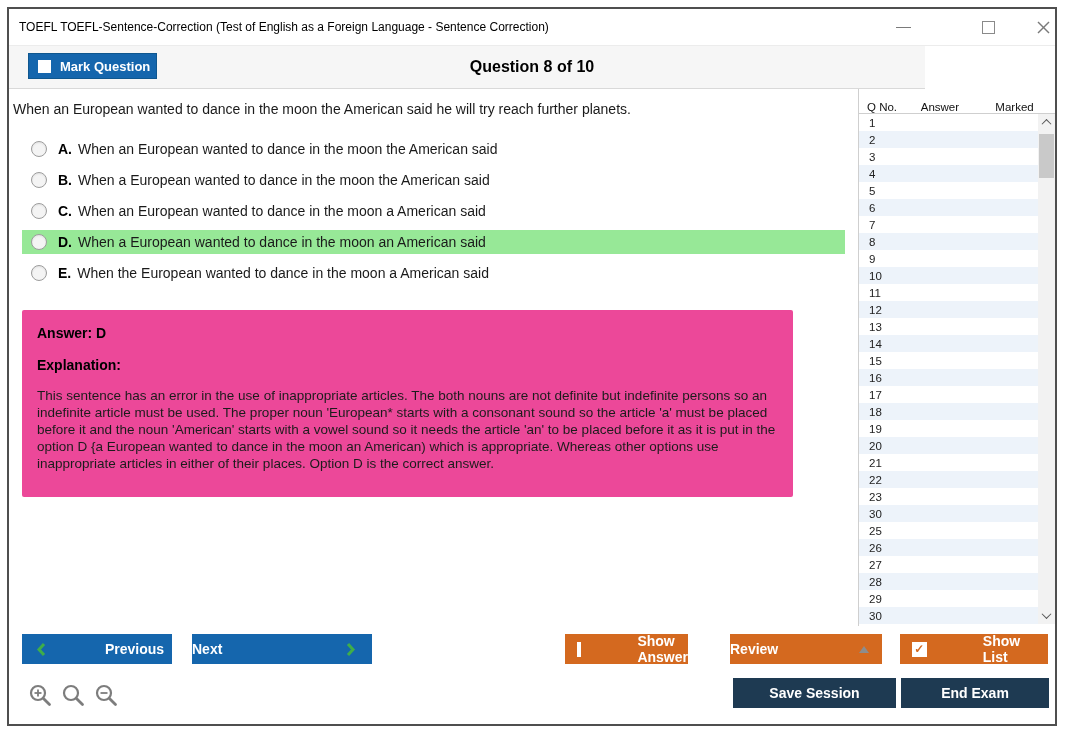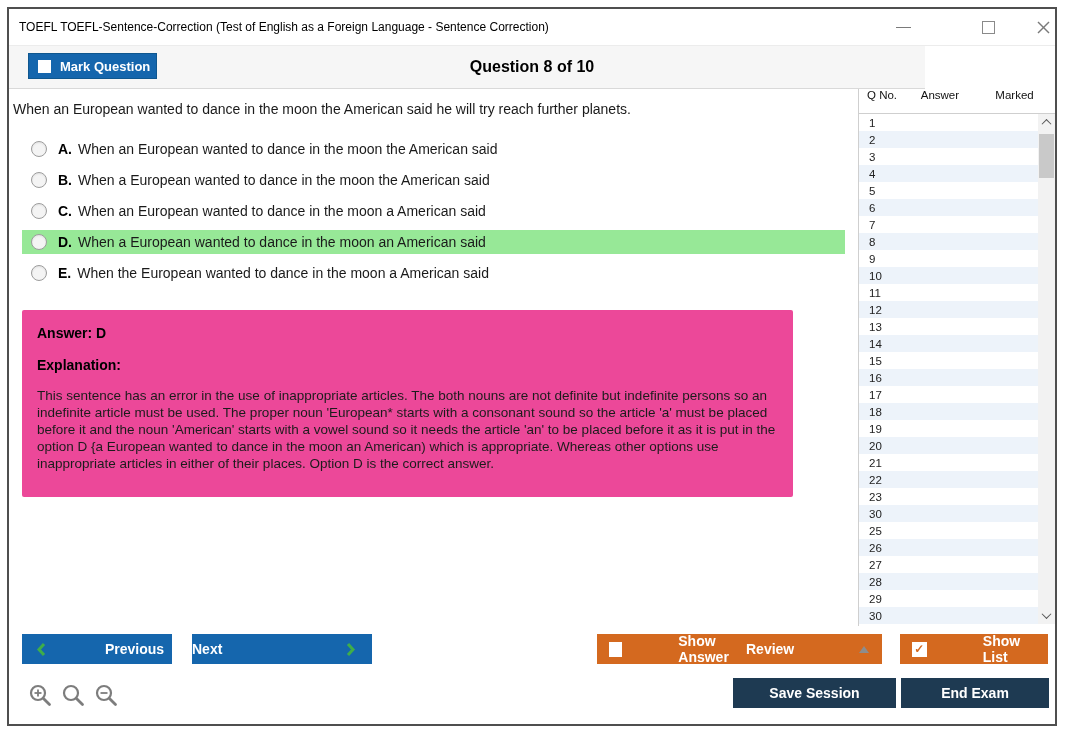--- a/index.html
+++ b/index.html
@@ -51,21 +51,21 @@
 
   .answer-box { position:absolute; left:13px; top:221px; width:771px; height:187px;
                 background:#ec4899; padding:15px 15px 0 15px; border-radius:2px; }
   .ans-line { font-size:14px; font-weight:bold; color:#000; margin-bottom:16px; }
   .expl-label { font-size:14px; font-weight:bold; color:#000; margin-bottom:14px; }
   .expl-text { font-size:13.5px; line-height:17px; color:#1c1c1c; }
 
   
   .sidebar { position:absolute; left:849px; top:80px; width:197px; height:537px;
              border-left:1px solid #cfcfcf; background:#fff; }
-  .list-header { display:flex; align-items:flex-start; height:25px;
+  .list-header { display:flex; align-items:flex-end; height:25px;
                  border-bottom:1px solid #cfcfcf; font-size:11.5px; color:#111; }
   .h-qno { width:62px; padding-left:8px; }
   .h-answer { width:75px; }
   .h-marked { width:60px; }
   .list-body { position:absolute; left:0; top:25px; width:180px; height:510px;
                overflow:hidden; }
   .qrow { height:17px; display:flex; align-items:center; font-size:11.5px;
           color:#222; cursor:pointer; }
   .qrow:nth-child(even) { background:#edf3fa; }
   .qrow .qno { width:52px; padding-left:10px; }
@@ -90,22 +90,22 @@
   .fbtn { position:absolute; height:30px; display:flex; align-items:center;
           color:#fff; font-size:14px; font-weight:bold; cursor:pointer;gap:46px; }
   .blue { background:#1566ad; }
   .orange { background:#d4691f; }
   .navy { background:#1e3a52; }
   .btn-previous { left:13px; top:8px; width:150px; padding-left:14px; }
   .btn-previous .txt { margin-left:13px; }
   .btn-next { left:183px; top:8px; width:180px; justify-content:space-between;
               padding-right:16px; }
   .btn-next .txt { margin-right:13px; }
-  .btn-show-answer { left:588px; top:8px; width:162px; padding-left:12px; }
-  .btn-review { left:721px; top:8px; width:152px; padding-left:16px; }
+  .btn-show-answer { left:556px; top:8px; width:123px; padding-left:12px; }
+  .btn-review { left:721px; top:8px; width:152px; padding-left:0; }
   .btn-show-list { left:891px; top:8px; width:148px; padding-left:12px; }
   .btn-save { left:724px; top:52px; width:163px; justify-content:center; }
   .btn-end { left:892px; top:52px; width:148px; justify-content:center; }
   .fcb { width:15px; height:15px; background:#fff; margin-right:10px;
          display:flex; align-items:center; justify-content:center;
          font-size:12px; font-weight:bold; color:#d4691f; line-height:15px; }
   .tri-up { position:absolute; right:13px; width:0; height:0;
             border-left:5px solid transparent; border-right:5px solid transparent;
             border-bottom:7px solid #8d8d8d; }
   .zoom-icons { position:absolute; left:19px; top:57px; display:flex; gap:7px; }

